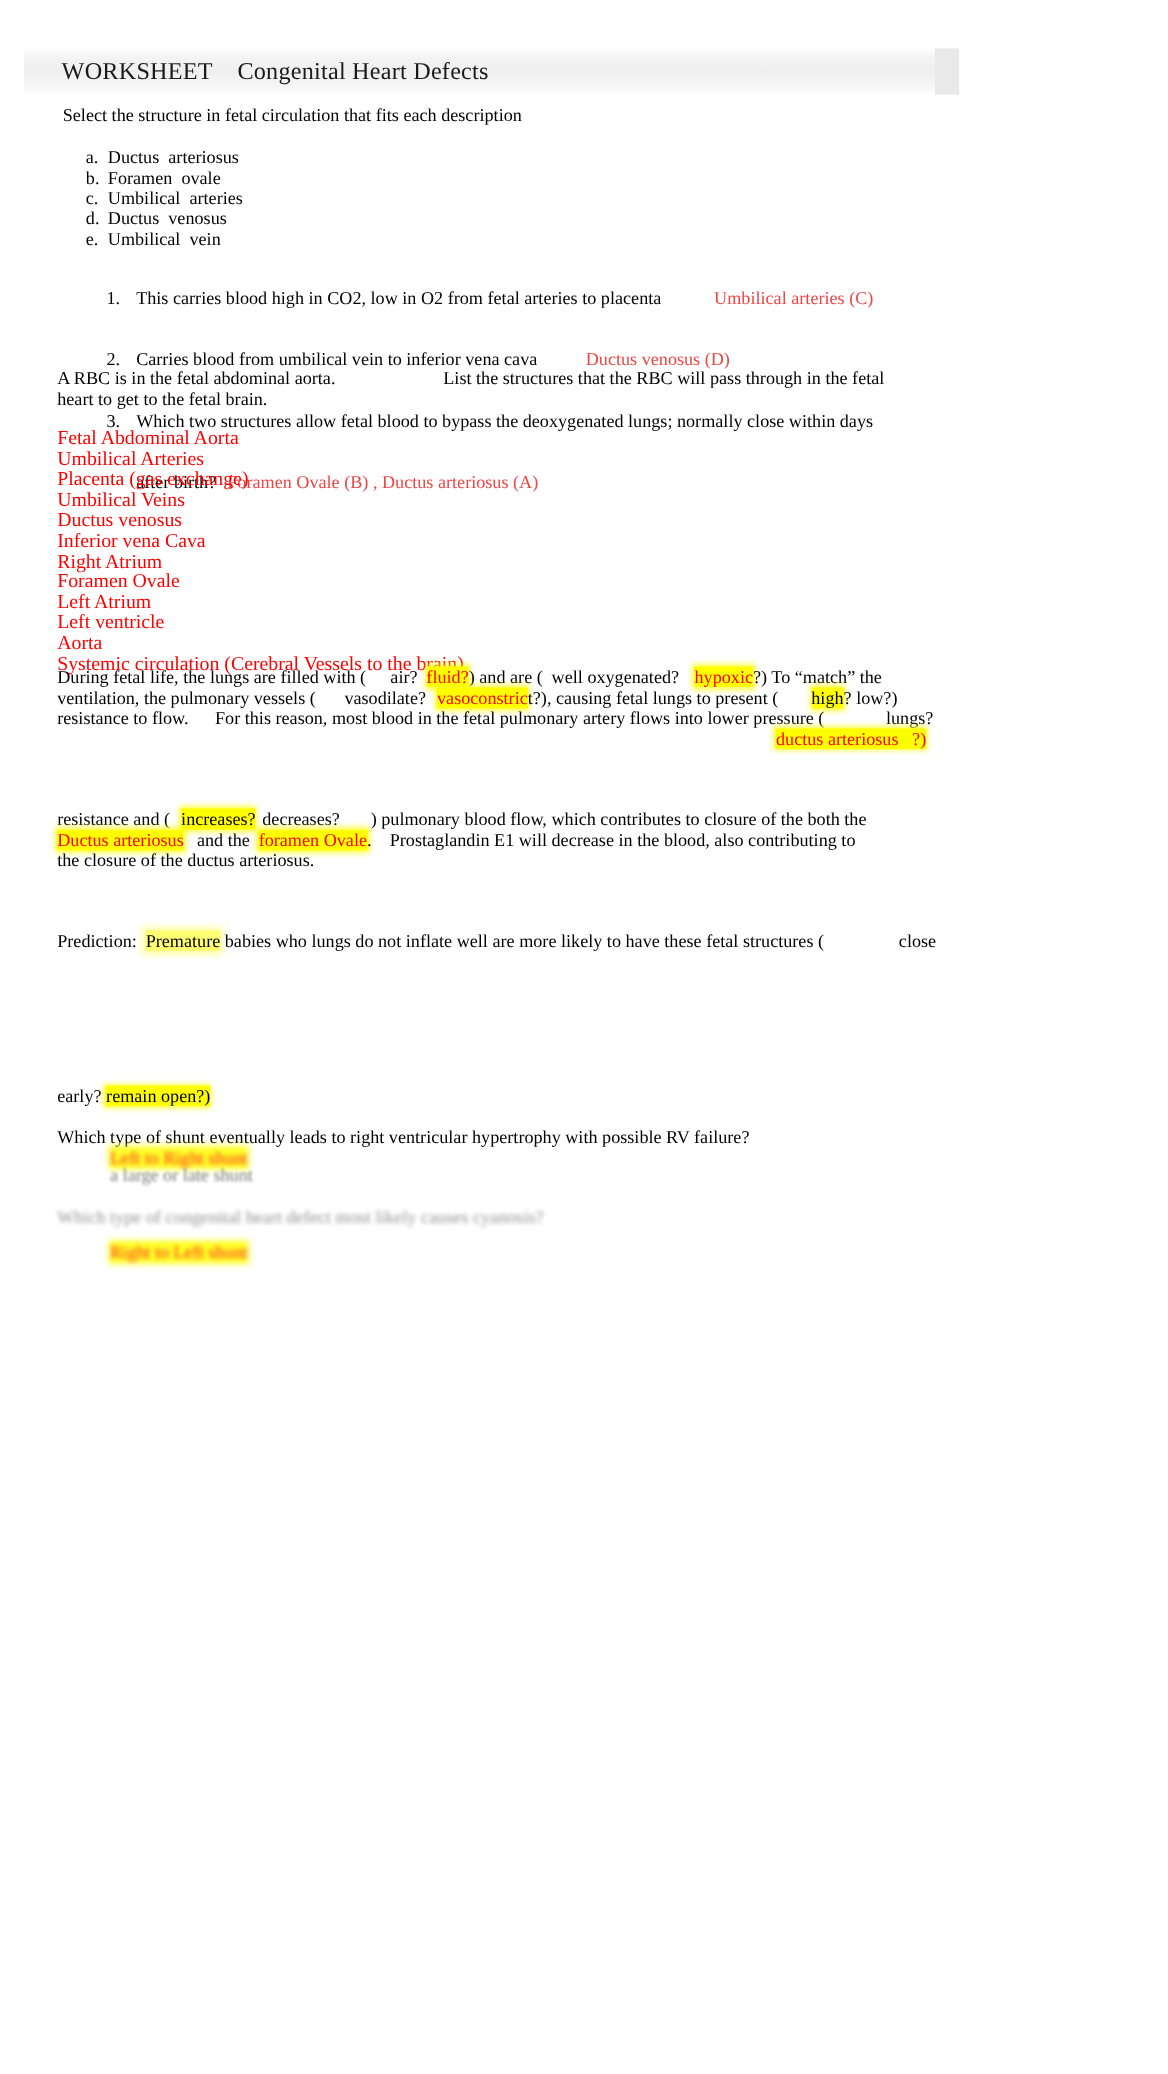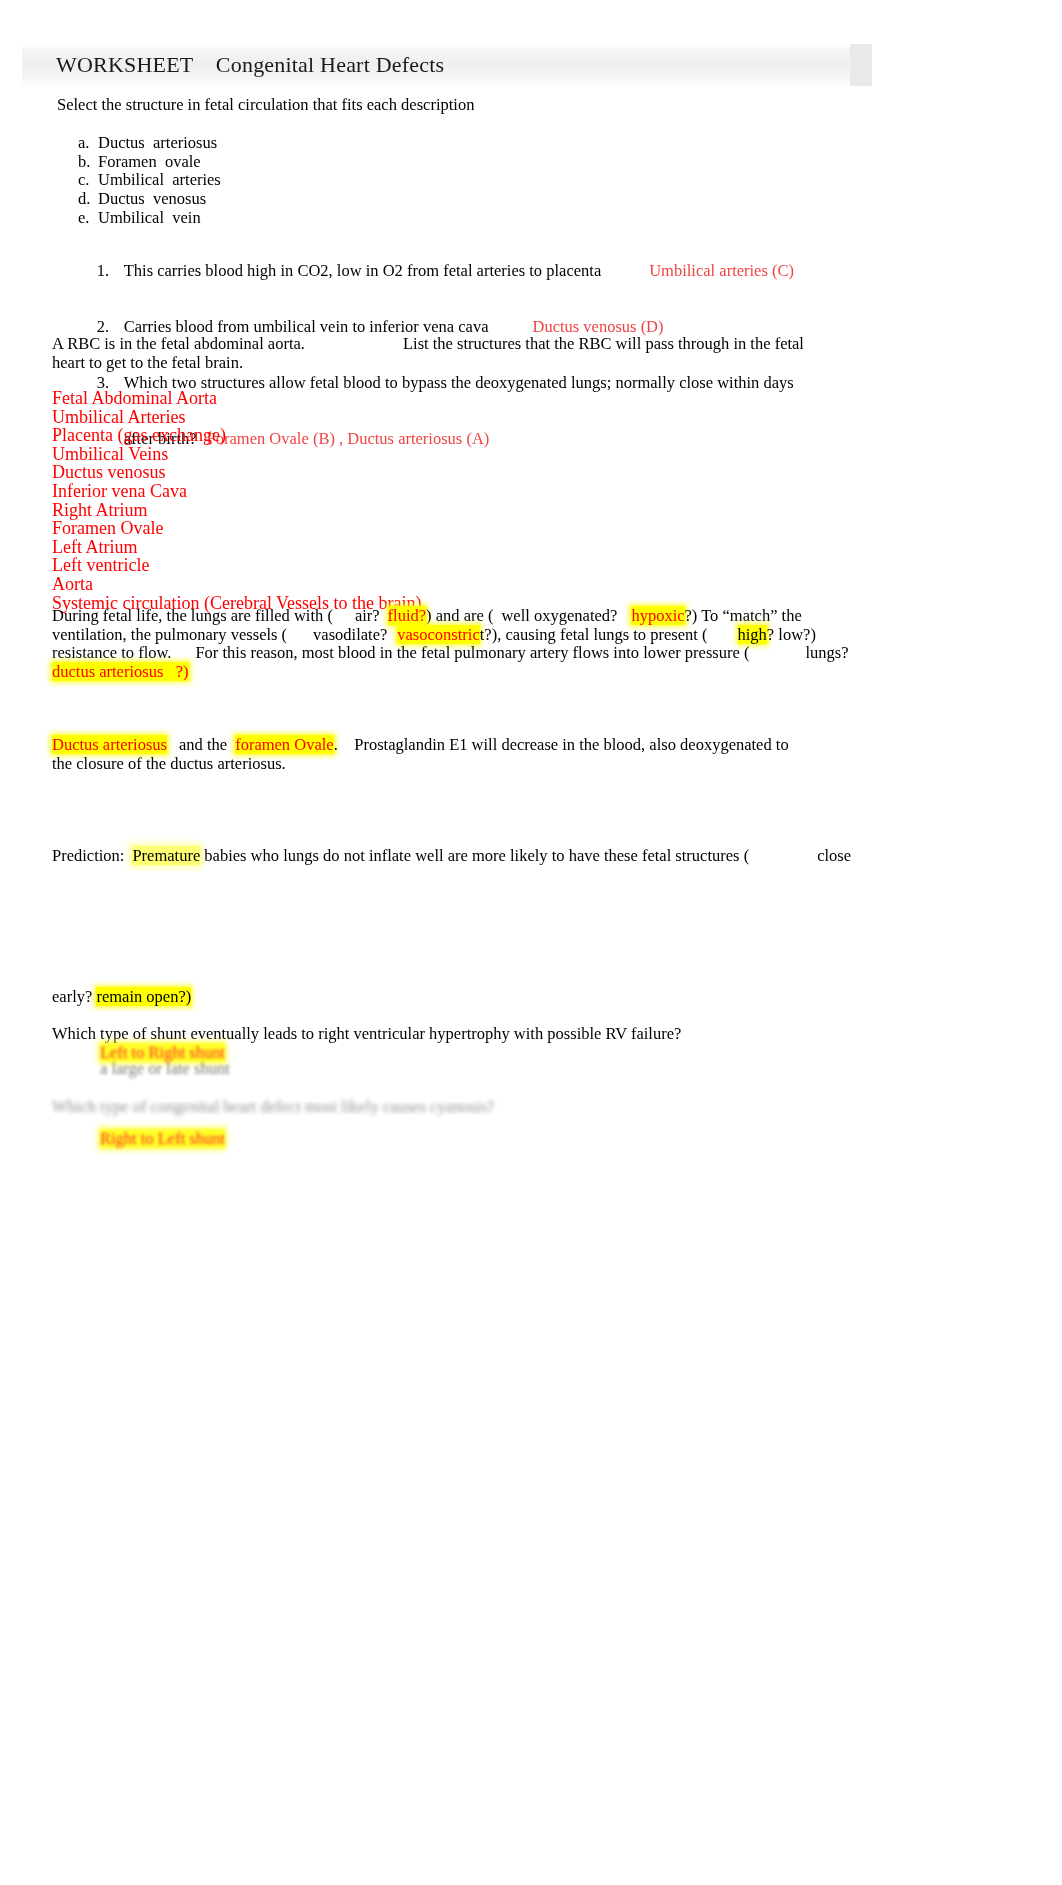--- a/index.html
+++ b/index.html
@@ -188,25 +188,26 @@
     <div>Left Atrium</div>
     <div>Left ventricle</div>
     <div>Aorta</div>
     <div>Systemic circulation (Cerebral Vessels to the brain)</div>
   </div>
 
   <div class="para" style="left:52px; top:607px; width:790px;">
     <div style="white-space:pre;"><span>During fetal life, the lungs are filled with (</span><span style="display:inline-block;width:22px;"></span><span>air?</span><span style="display:inline-block;width:8px;"></span><span class="hl red">fluid?</span><span>) and are (</span><span style="display:inline-block;width:8px;"></span><span>well oxygenated?</span><span style="display:inline-block;width:14px;"></span><span class="hl red">hypoxic</span><span>?) To “match” the</span></div>
     <div style="white-space:pre;"><span>ventilation, the pulmonary vessels (</span><span style="display:inline-block;width:26px;"></span><span>vasodilate?</span><span style="display:inline-block;width:10px;"></span><span class="hl red">vasoconstric</span><span>t?), causing fetal lungs to present (</span><span style="display:inline-block;width:30px;"></span><span class="hl">high</span><span>? low?)</span></div>
     <div style="white-space:pre;"><span>resistance to flow.</span><span style="display:inline-block;width:24px;"></span><span>For this reason, most blood in the fetal pulmonary artery flows into lower pressure (</span><span style="display:inline-block;width:56px;"></span><span>lungs?</span></div>
-    <div style="white-space:pre;"><span class="hl red">ductus arteriosus   ?)</span></div>
+    <div style="white-space:pre;text-align:right;"><span class="hl red">ductus arteriosus   ?)</span></div>
   </div>
 
   <div class="para" style="left:52px; top:736px; width:790px;">
-    <div style="white-space:pre;"><span class="hl red">Ductus arteriosus</span><span style="display:inline-block;width:12px;"></span><span>and the</span><span style="display:inline-block;width:8px;"></span><span class="hl red">foramen Ovale</span><span>.    Prostaglandin E1 will decrease in the blood, also deoxygenated to</span></div>
+    <div style="white-space:pre;"><span>resistance and (</span><span style="display:inline-block;width:10px;"></span><span class="hl">increases?</span><span style="display:inline-block;width:6px;"></span><span>decreases?</span><span style="display:inline-block;width:28px;"></span><span>) pulmonary blood flow, which contributes to closure of the both the</span></div>
+    <div style="white-space:pre;"><span class="hl red">Ductus arteriosus</span><span style="display:inline-block;width:12px;"></span><span>and the</span><span style="display:inline-block;width:8px;"></span><span class="hl red">foramen Ovale</span><span>.    Prostaglandin E1 will decrease in the blood, also contributing to</span></div>
     <div style="white-space:pre;">the closure of the ductus arteriosus.</div>
   </div>
 
   <div class="tx" style="left:52px; top:847px;"><span>Prediction:</span><span style="display:inline-block;width:8px;"></span><span class="hl-soft">Premature</span><span> </span><span>babies who lungs do not inflate well are more likely to have these fetal structures (</span><span style="display:inline-block;width:68px;"></span><span>close</span></div>
 
   <div class="tx" style="left:52px; top:988px;"><span>early?</span><span> </span><span class="hl">remain open?)</span></div>
 
   <div class="tx" style="left:52px; top:1025px;">Which type of shunt eventually leads to right ventricular hypertrophy with possible RV failure?</div>
 
   <div class="tx blur-hl" style="left:100px; top:1044px;"><span class="hl red">Left to Right shunt</span></div>

